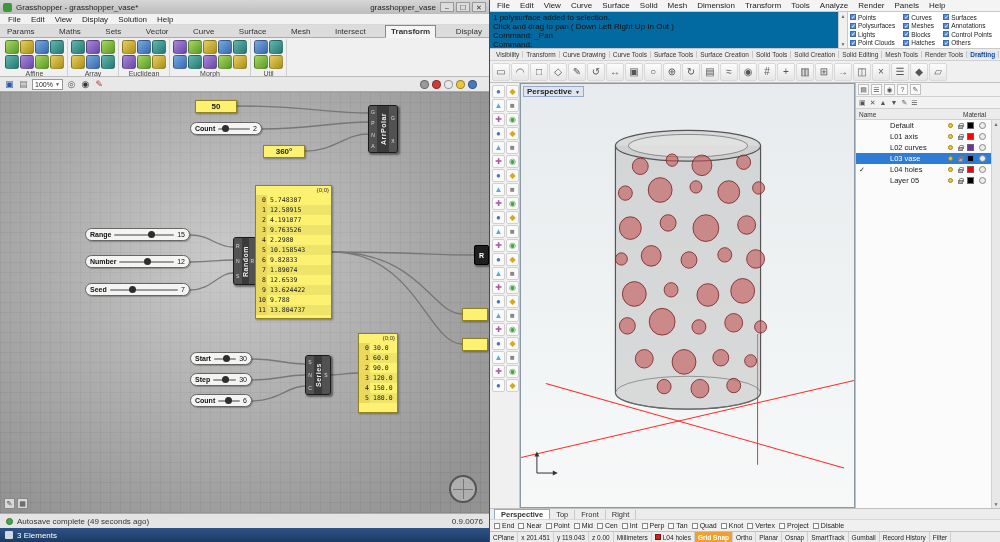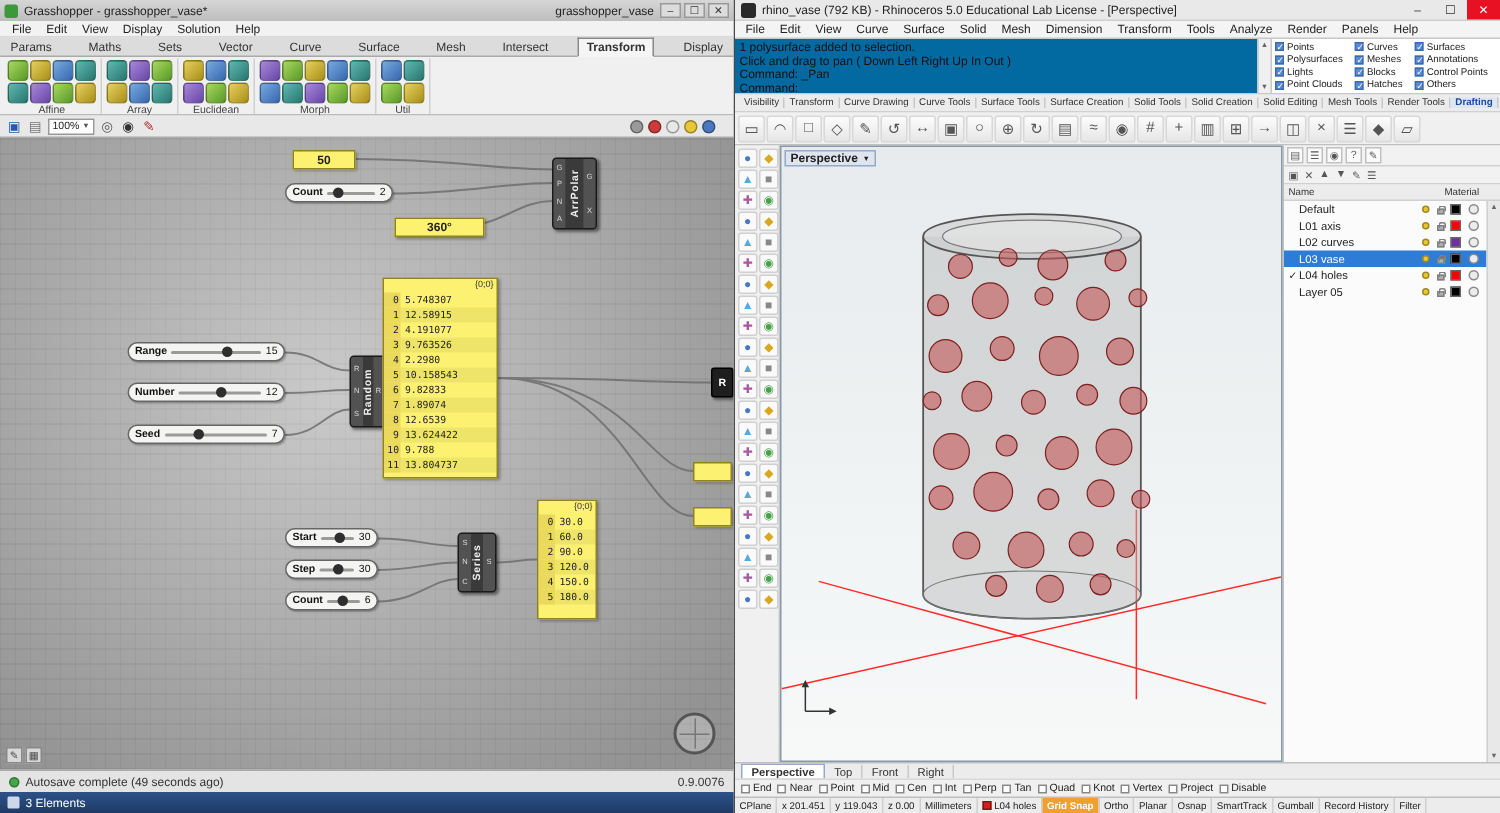--- a/index.html
+++ b/index.html
@@ -98,21 +98,21 @@
   .lp-tabs { height:14px; display:flex; align-items:center; gap:2px; padding:0 2px; border-bottom:1px solid #d0d0d0; }
   .lp-tabicon { width:11px; height:11px; border:1px solid #c0c0c0; background:#fafafa; font-size:7px; display:flex; align-items:center; justify-content:center; color:#555; }
   .lp-toolbar { height:12px; display:flex; align-items:center; gap:4px; padding:0 3px; border-bottom:1px solid #d0d0d0; color:#555; font-size:7px; }
   .lp-header { height:11px; display:flex; align-items:center; padding:0 3px; border-bottom:1px solid #d0d0d0; color:#333; font-size:6.5px; background:#ececec; }
   .lh-name { flex:1; }
   .lh-mat { width:34px; }
   .lp-rows { flex:1; background:#fbfbfb; overflow:hidden; position:relative; padding-right:9px; }
   .lrow { display:flex; align-items:center; height:11px; padding:0 2px; color:#222; }
   .lrow.selected { background:#2f7cd6; color:#fff; }
   .l-cur { width:8px; text-align:center; font-size:7px; flex:none; }
-  .l-name { flex:1; overflow:hidden; white-space:nowrap; }
+  .l-name { flex:1; overflow:hidden; white-space:nowrap;margin-left:24px; }
   .l-bulb,.l-lock,.l-color { width:10px; display:flex; justify-content:center; flex:none; }
   .bulb { width:5px; height:5px; border-radius:50%; background:#e8c830; border:1px solid #a08820; }
   .lockbody { width:5px; height:4px; background:#b0b0b0; border:1px solid #808080; position:relative; margin-top:2px; }
   .lockbody::before { content:""; position:absolute; top:-3px; left:0.5px; width:3px; height:3px; border:1px solid #808080; border-bottom:none; border-radius:2px 2px 0 0; }
   .swatch { width:7px; height:7px; border:1px solid #666; }
   .l-mat { width:14px; display:flex; justify-content:center; flex:none; }
   .matball { width:7px; height:7px; border-radius:50%; background:#ececec; border:1px solid #888; }
   .lp-scroll { position:absolute; right:0; top:0; bottom:0; width:9px; background:#e8e8e8; border-left:1px solid #d0d0d0; display:flex; flex-direction:column; justify-content:space-between; align-items:center; font-size:5px; color:#666; padding:1px 0; }
   .rh-vtabs { height:11px; background:#ececec; border-top:1px solid #c0c0c0; display:flex; align-items:center; font-size:7.5px; padding:0 4px; }
   .vtab { padding:0 6px; border-right:1px solid #c8c8c8; color:#333; }
@@ -264,21 +264,21 @@
       <div class="node gh-panel-sm" style="left:195px;top:8px;width:42px;height:13px">50</div>
 
       <div class="gh-slider" style="left:190px;top:30px;width:72px;height:13px">
         <span class="sl-name">Count</span>
           <span class="sl-rail">
             <span class="sl-knob" style="left: calc(22% - 3px);"></span>
           </span>
           <span class="sl-val">2</span>
       </div>
 
-      <div class="node gh-panel-sm" style="left:263px;top:53px;width:60px;height:13px">360°</div>
+      <div class="node gh-panel-sm" style="left:263px;top:53px;width:42px;height:13px">360°</div>
 
       <div class="gh-comp" style="left:368px;top:13px;width:30px;height:48px">
           <div class="nubcol">
             <span class="nub">G</span>
             <span class="nub">P</span>
             <span class="nub">N</span>
             <span class="nub">A</span>
           </div>
           <div class="comp-core">
             <span class="vtext">ArrPolar</span>
@@ -462,30 +462,20 @@
       <span class="spacer"></span>
       <span>0.9.0076</span>
     </div>
     <div class="gh-bluebar">
       <span class="bluebar-icon"></span>
       <span>3 Elements</span>
     </div>
   </div>
 
   <div class="rh">
-    <div class="rh-titlebar">
-      <span class="rh-app-icon"></span>
-      <span>rhino_vase (792 KB) - Rhinoceros 5.0 Educational Lab License - [Perspective]</span>
-      <span class="spacer"></span>
-      <span class="rh-winbtns">
-        <span class="rh-winbtn">–</span>
-        <span class="rh-winbtn">☐</span>
-        <span class="rh-winbtn close">✕</span>
-      </span>
-    </div>
     <div class="rh-menubar" id="rh-menus">
         <span class="menu-item">File</span>
         <span class="menu-item">Edit</span>
         <span class="menu-item">View</span>
         <span class="menu-item">Curve</span>
         <span class="menu-item">Surface</span>
         <span class="menu-item">Solid</span>
         <span class="menu-item">Mesh</span>
         <span class="menu-item">Dimension</span>
         <span class="menu-item">Transform</span>

